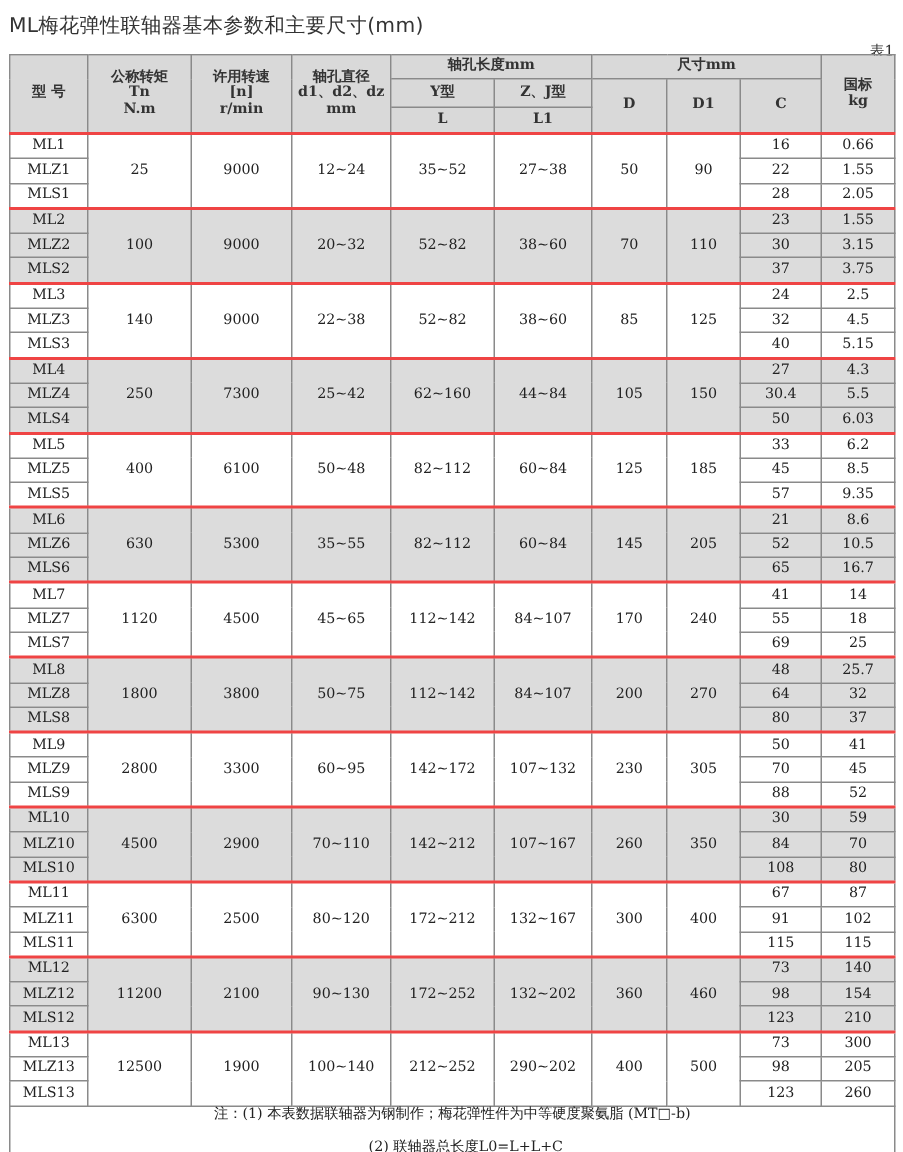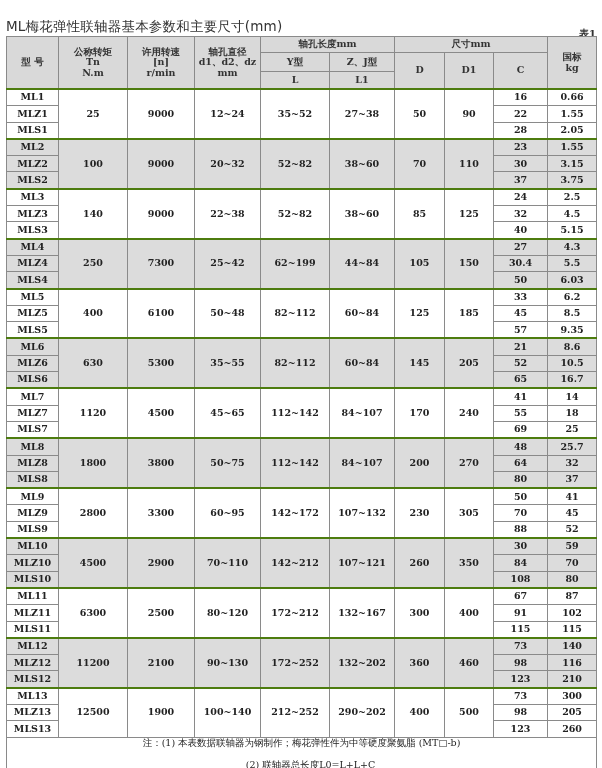--- a/index.html
+++ b/index.html
@@ -1,28 +1,28 @@
 <!DOCTYPE html>
 <html><head>
 <meta charset="utf-8">
 <style>
   html, body { margin:0; padding:0; background:#ffffff; }
   body { width:602px; height:768px; position:relative; overflow:hidden; font-family:"DejaVu Serif", serif; color:#222; }
-  .title { position:absolute; left:6px; top:18px; font-family:"DejaVu Sans", sans-serif; font-size:13.5px; color:#333; letter-spacing:0.2px; }
-  .tabno { position:absolute; right:6px; top:27px; font-size:10px; font-weight:bold; color:#333;text-align:right; }
+  .title { position:absolute; left:6px; top:8px; font-family:"DejaVu Sans", sans-serif; font-size:13.5px; color:#333; letter-spacing:0.2px; }
+  .tabno { position:absolute; right:6px; top:27px; font-size:10px; font-weight:normal; color:#333;text-align:right; }
   table.spec { position:absolute; left:6px; top:36px; width:590px; border-collapse:collapse; table-layout:fixed; font-size:9.5px; border:1.5px solid #777; }
   table.spec td, table.spec th { border:1px solid #8a8a8a; text-align:center; vertical-align:middle; padding:0; line-height:1.1; }
   table.spec th { background:#d9d9d9; font-weight:bold; font-size:9.5px; color:#333; }
   table.spec tr.hdr1 th { height:15px; }
   table.spec tr.hdr2 th { height:18px; }
   table.spec tr.hdr3 th { height:16px; }
   table.spec td { height:15.3px; color:#222; }
   tbody.grp-odd td { background:#ffffff; }
   tbody.grp-even td { background:#dcdcdc; }
-  tbody.grp { border-top:2px solid #4d7c0f;font-weight:bold; }
+  tbody.grp { border-top:2px solid #ef4444; }
   td.model { font-size:9.5px; }
   td.note { text-align:left; background:#ffffff !important; padding:4px 6px; height:36px; font-size:9.5px; line-height:1.65; color:#333; }
   .note-line2 { padding-left:18px; display:block;margin-top:12px; }
 </style>
 </head>
 <body>
 
 <div class="title">ML梅花弹性联轴器基本参数和主要尺寸(mm)</div>
 <div class="tabno">表1</div>
 
@@ -132,21 +132,21 @@
         <td>40</td>
         <td>5.15</td>
       </tr>
     </tbody>
     <tbody class="grp grp-even">
       <tr>
         <td class="model">ML4</td>
         <td rowspan="3">250</td>
         <td rowspan="3">7300</td>
         <td rowspan="3">25~42</td>
-        <td rowspan="3">62~199</td>
+        <td rowspan="3">62~160</td>
         <td rowspan="3">44~84</td>
         <td rowspan="3">105</td>
         <td rowspan="3">150</td>
         <td>27</td>
         <td>4.3</td>
       </tr>
       <tr>
         <td class="model">MLZ4</td>
         <td>30.4</td>
         <td>5.5</td>
@@ -277,21 +277,21 @@
         <td>52</td>
       </tr>
     </tbody>
     <tbody class="grp grp-even">
       <tr>
         <td class="model">ML10</td>
         <td rowspan="3">4500</td>
         <td rowspan="3">2900</td>
         <td rowspan="3">70~110</td>
         <td rowspan="3">142~212</td>
-        <td rowspan="3">107~121</td>
+        <td rowspan="3">107~167</td>
         <td rowspan="3">260</td>
         <td rowspan="3">350</td>
         <td>30</td>
         <td>59</td>
       </tr>
       <tr>
         <td class="model">MLZ10</td>
         <td>84</td>
         <td>70</td>
       </tr>
@@ -334,21 +334,21 @@
         <td rowspan="3">172~252</td>
         <td rowspan="3">132~202</td>
         <td rowspan="3">360</td>
         <td rowspan="3">460</td>
         <td>73</td>
         <td>140</td>
       </tr>
       <tr>
         <td class="model">MLZ12</td>
         <td>98</td>
-        <td>116</td>
+        <td>154</td>
       </tr>
       <tr>
         <td class="model">MLS12</td>
         <td>123</td>
         <td>210</td>
       </tr>
     </tbody>
     <tbody class="grp grp-odd">
       <tr>
         <td class="model">ML13</td>

